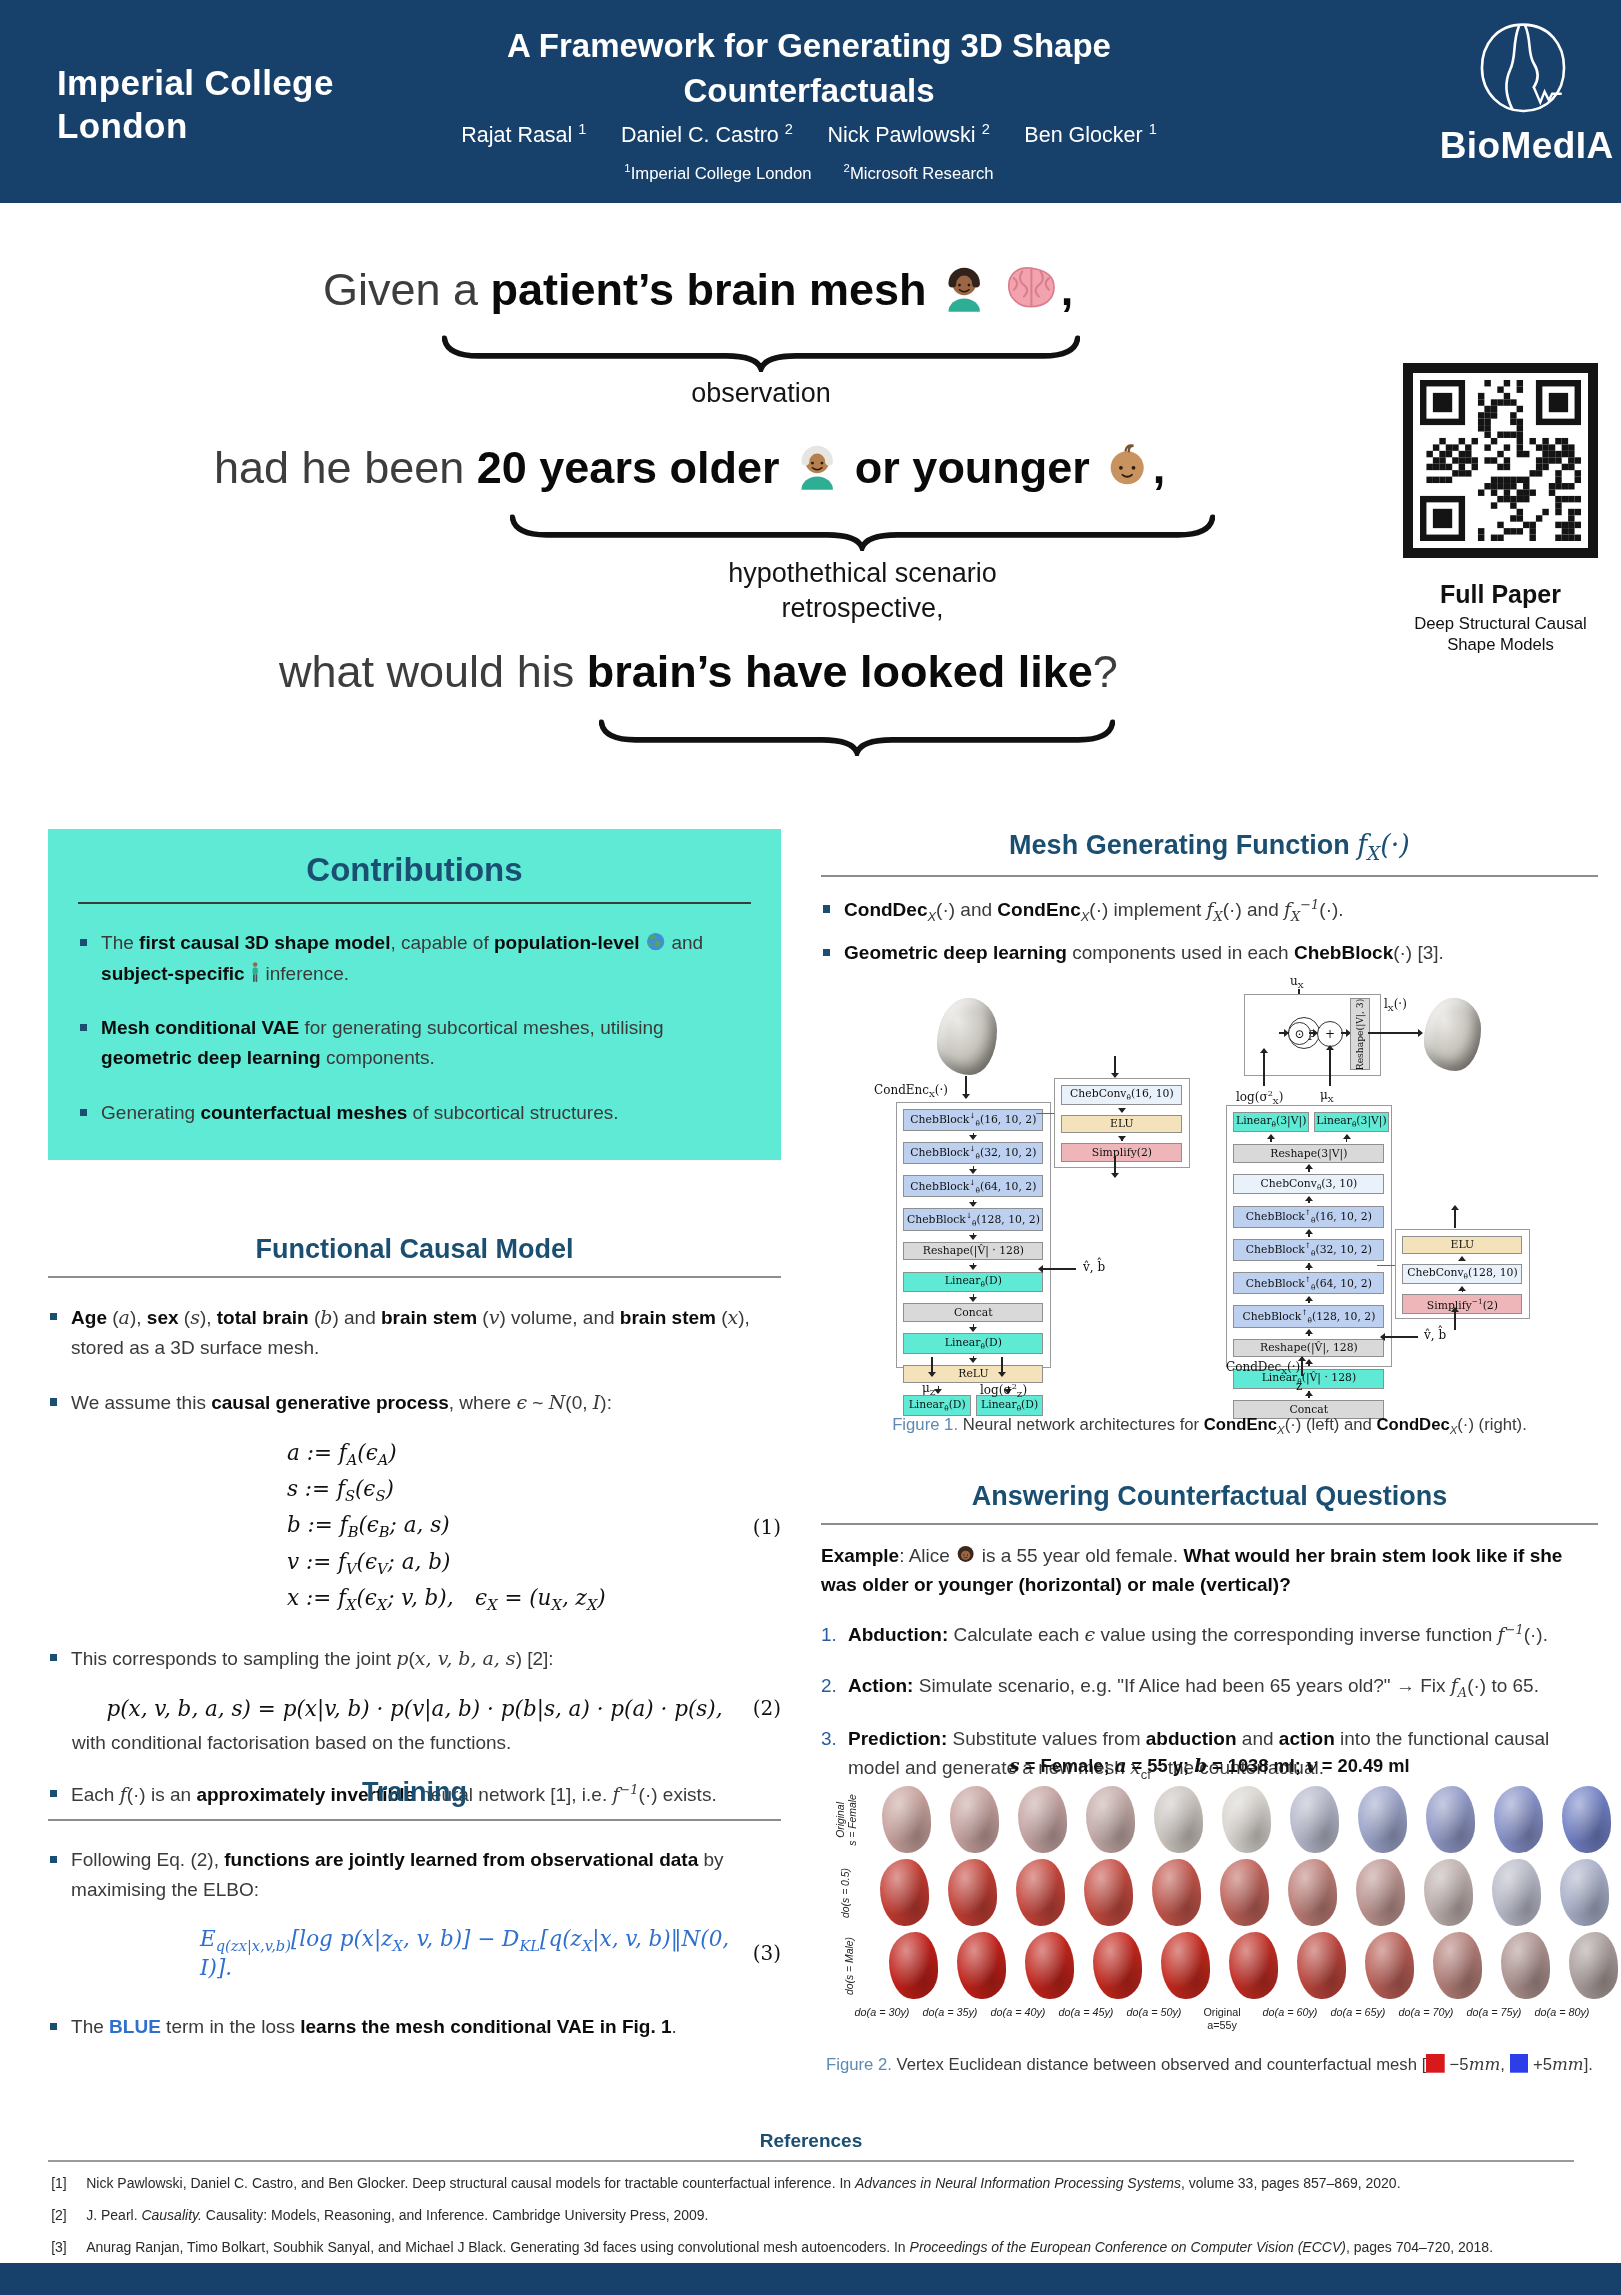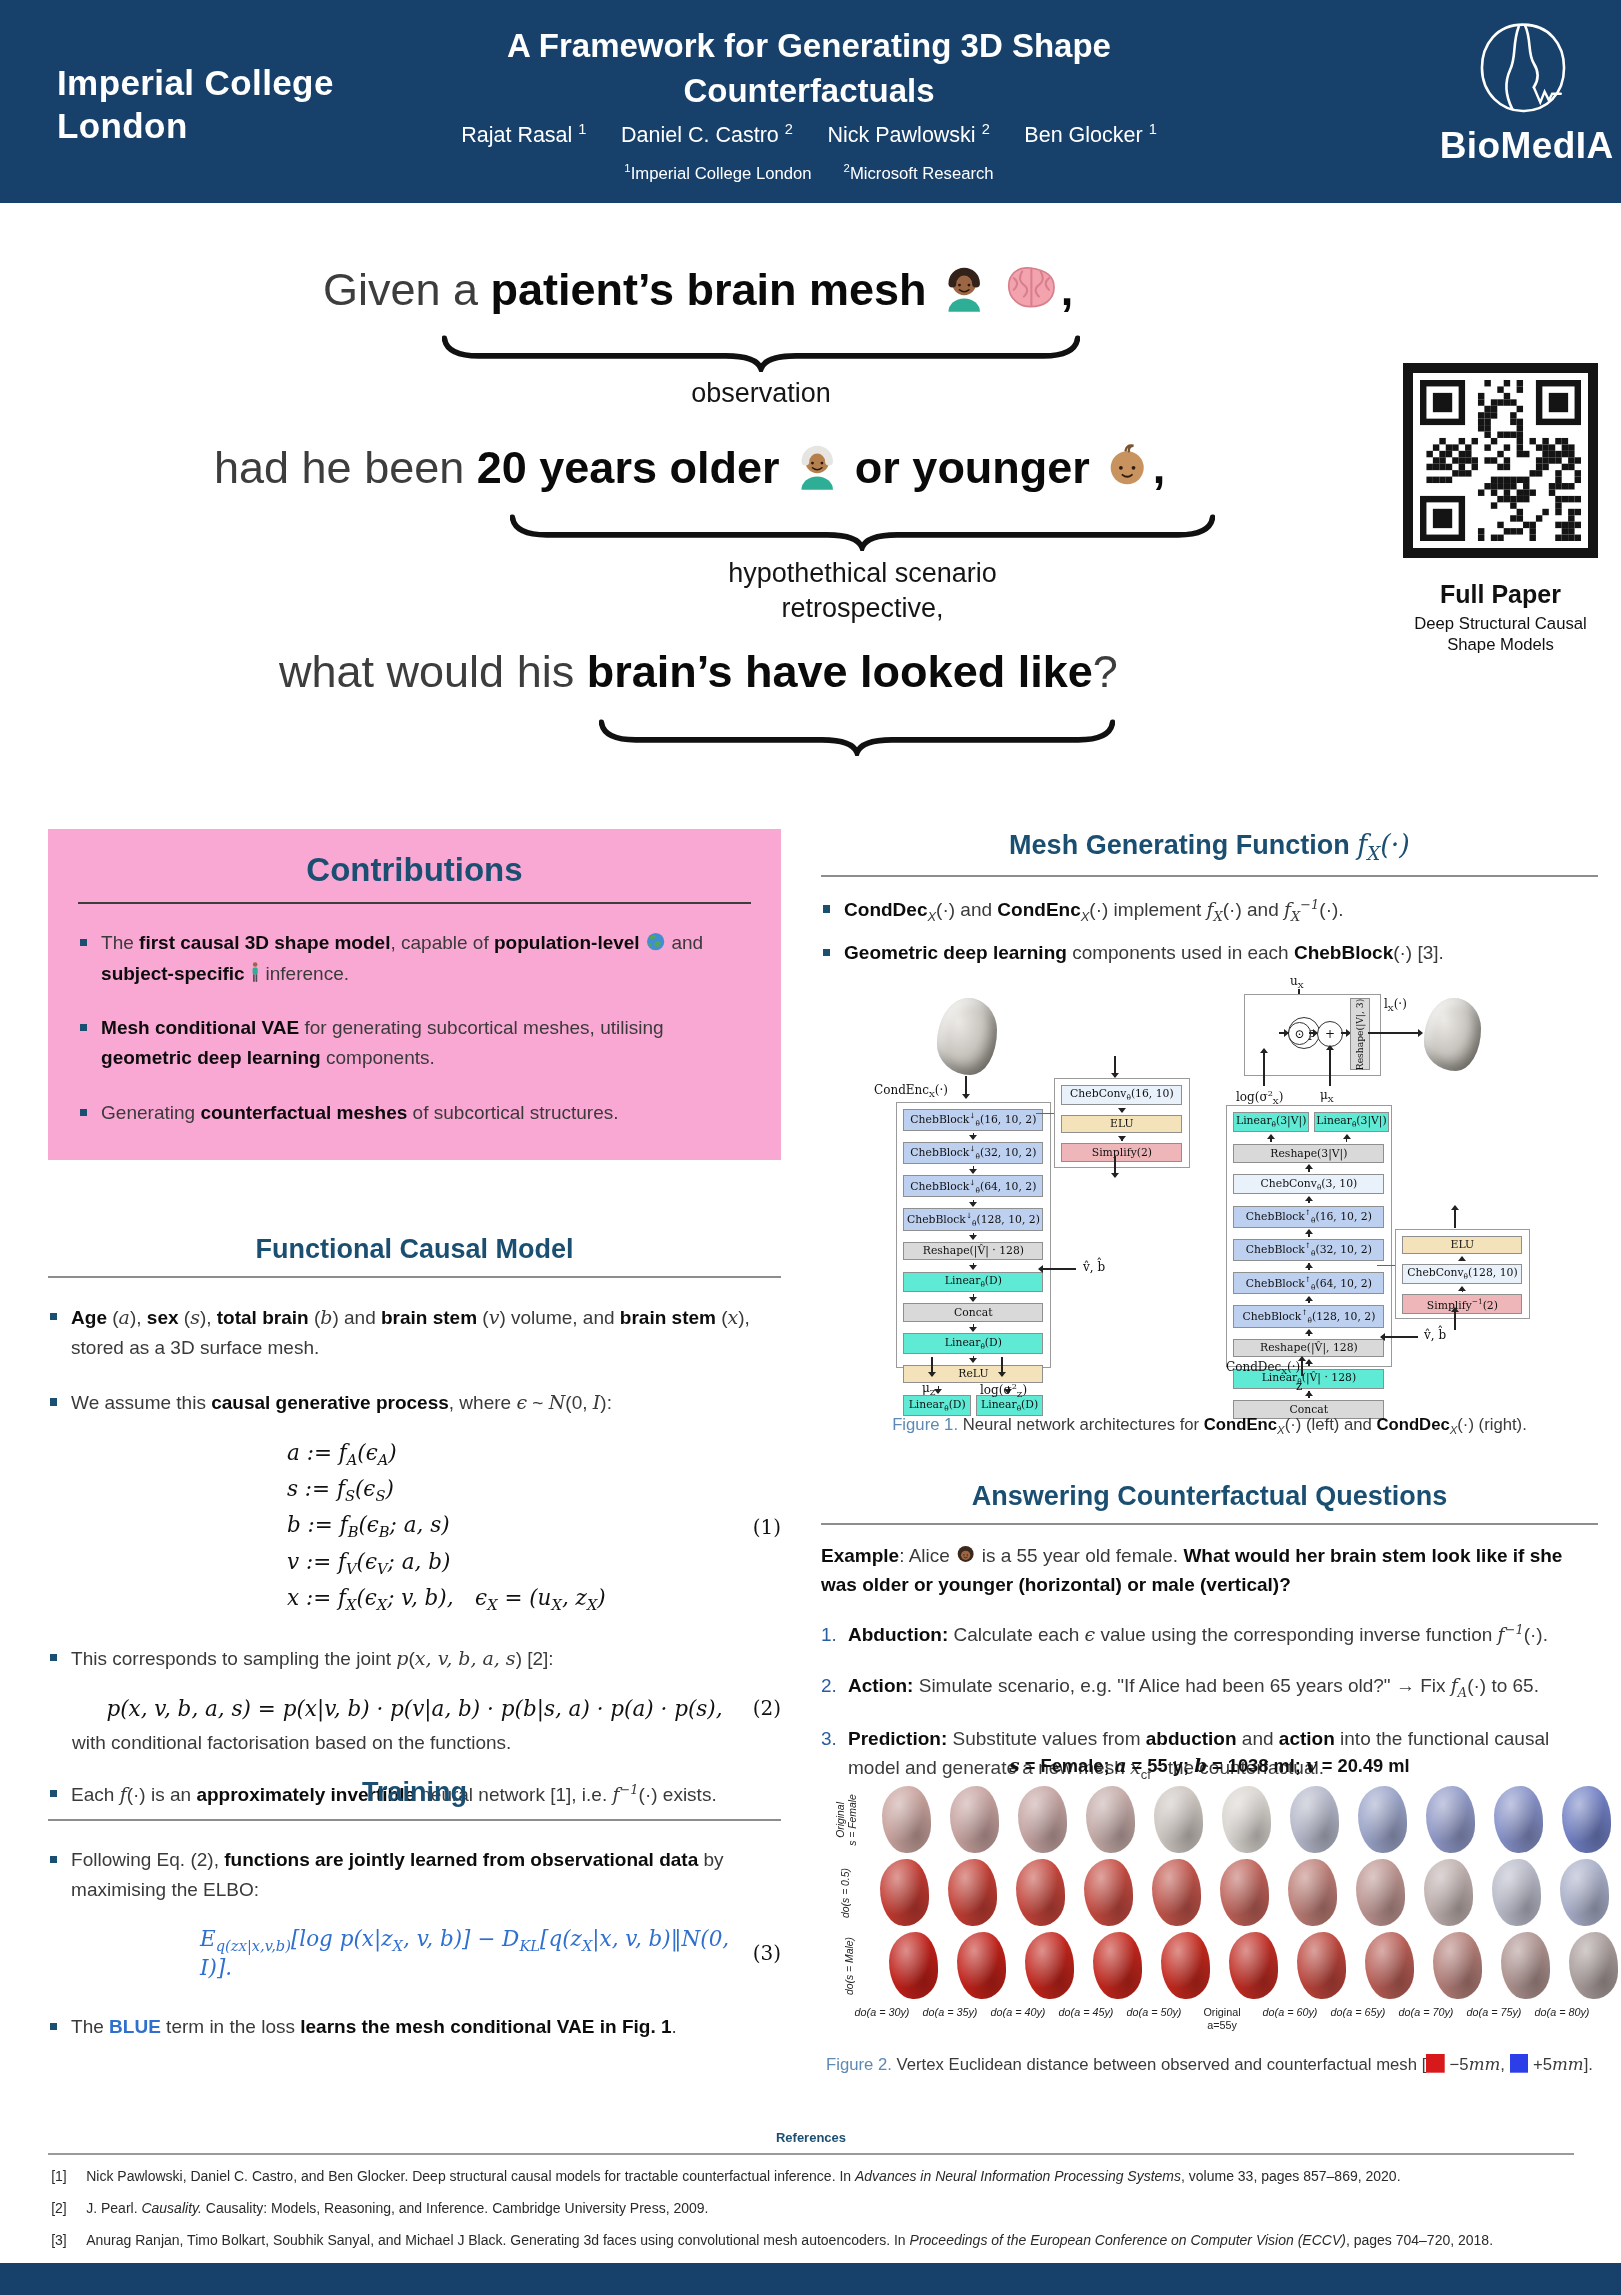--- a/index.html
+++ b/index.html
@@ -37,21 +37,21 @@
   .qr-frame svg{width:161px;height:161px;display:block;}
   .qr-label{margin-top:22px;text-align:center;font-size:25px;font-weight:700;color:#111;}
   .qr-sub{text-align:center;font-size:16.7px;color:#111;line-height:1.3;margin-top:3.2px;}
 
   
   .colL{position:absolute;left:48px;top:829px;width:733px;}
   .colR{position:absolute;left:821px;top:829px;width:777px;}
   .sec-h{text-align:center;font-size:27px;font-weight:700;color:#1b4f72;}
   .sec-h .m{font-weight:400;}
   .sec-rule{height:1.6px;background:#8d8d8d;margin-top:11px;}
-  .contrib{position:absolute;left:0;top:0;width:673px;background:#f9a8d4;padding:22px 30px 32px 30px;}
+  .contrib{position:absolute;left:0;top:0;width:673px;background:#5eead4;padding:22px 30px 32px 30px;}
   .contrib .sec-h{font-size:33px;}
   .contrib .sec-rule{background:#3c3c3c;height:2.4px;margin-top:12.8px;}
   .bullet{display:flex;margin-top:24px;font-size:19px;line-height:1.6;color:#3a3a3a;}
   .bullet .mark{flex:0 0 auto;width:7.2px;height:7.2px;background:#1b4f72;margin:11px 14.3px 0 1.6px;}
   .bullet .bt{flex:1;}
   .mathline{font-family:"DejaVu Serif",serif;font-style:italic;font-size:21.5px;color:#111;}
   .eqblock{position:relative;margin-top:21px;}
   .eqno{position:absolute;right:0;top:50%;transform:translateY(-50%);font-family:"DejaVu Serif",serif;font-size:20px;font-style:normal;color:#111;}
   .eq-center{text-align:center;}
   .eq-blue{color:#2f6fce;}
@@ -102,21 +102,21 @@
   .f2lab span{transform:rotate(-90deg);white-space:nowrap;font-size:10.4px;font-style:italic;color:#222;text-align:center;line-height:1.15;}
   .f2cell{flex:0 0 68px;display:flex;align-items:center;justify-content:center;}
   .blob{width:49px;height:67px;border-radius:55% 45% 50% 50% / 45% 55% 42% 58%;background-image:radial-gradient(ellipse at 35% 28%, rgba(255,255,255,.5), rgba(255,255,255,0) 55%),radial-gradient(ellipse at 72% 75%, rgba(0,0,0,.28), rgba(0,0,0,0) 62%);}
   .f2collabs{display:flex;margin-top:3.2px;}
   .f2collabs .sp{flex:0 0 27px;}
   .f2collabs .cl{flex:0 0 68px;text-align:center;font-size:10.8px;font-style:italic;color:#222;line-height:1.25;}
   .f2collabs .cl.up{font-style:normal;}
 
   
   .refs{position:absolute;left:48px;top:2130px;width:1526px;}
-  .refs .sec-h{font-size:13px;}
+  .refs .sec-h{font-size:19px;}
   .refs .sec-rule{margin-top:8px;background:#9a9a9a;}
   .ref-item{display:flex;font-size:14px;color:#2a2a2a;margin-top:12.8px;line-height:1.35;}
   .ref-item .no{flex:0 0 35px;padding-left:3.2px;}
   .footbar{position:absolute;left:0;bottom:0;width:1621px;height:32px;background:#17406b;}
 </style>
 </head>
 <body>
 
 <div class="poster">
 

